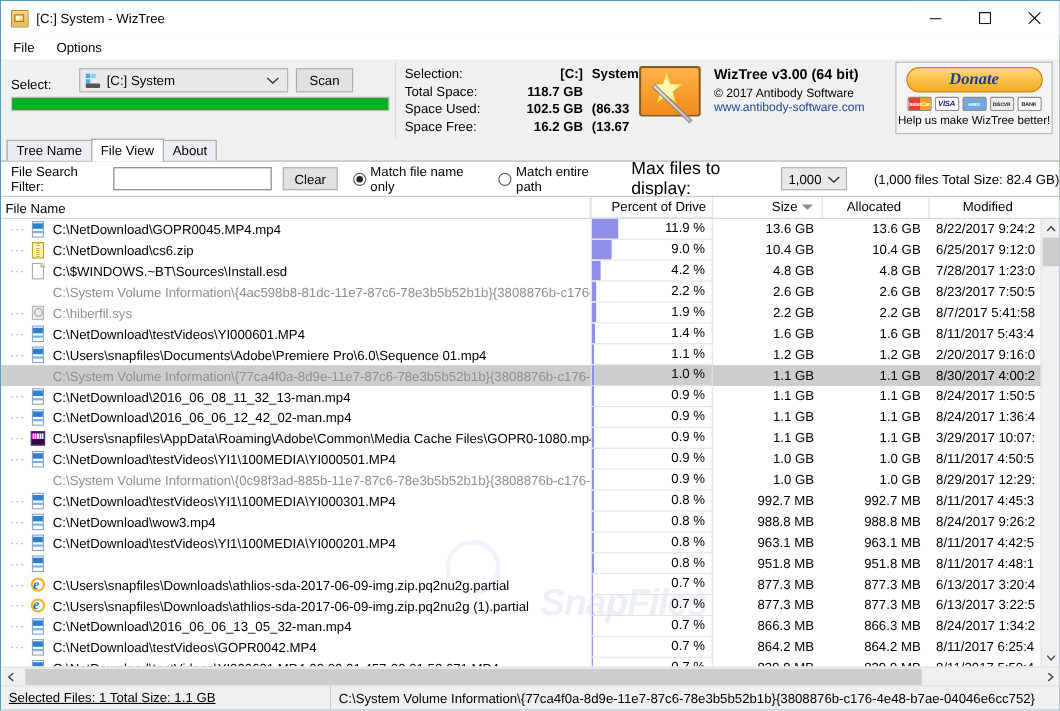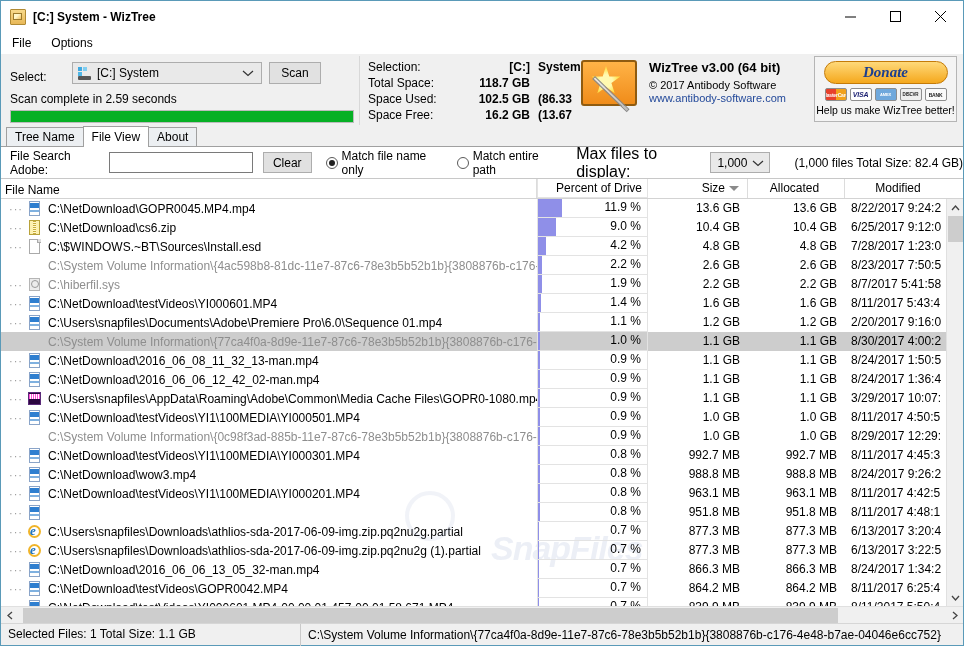--- a/index.html
+++ b/index.html
@@ -47,21 +47,20 @@
     width:9px; height:7px;
     background:
       linear-gradient(135deg, #fff6c8 40%, #f0c060 100%);
     border:1px solid #9c7a2c;
     box-sizing:border-box;
   }
   .title-text {
     font-size: 12px;
     color: #000;
     white-space: nowrap;
-    font-weight: bold;
   }
   .win-buttons {
     margin-left: auto;
     display: flex;
     height: 31px;
   }
   .win-btn {
     width: 45px; height: 31px;
     display: flex; align-items: center; justify-content: center;
     font-size: 12px; color: #000;
@@ -517,21 +516,21 @@
   .statusbar {
     flex: 0 0 auto;
     height: 22px;
     background: #f0f0f0;
     display: flex;
     align-items: center;
     border-top: 1px solid #d6d6d6;
     font-size: 12px;
     box-sizing: border-box;
   }
-  .sb-left { width: 300px; padding-left: 7px; border-right: 1px solid #cacaca; height: 22px; line-height: 21px; box-sizing: border-box;}
+  .sb-left { width: 300px; padding-left: 7px; border-right: 1px solid #cacaca; height: 22px; line-height: 21px; box-sizing: border-box; text-decoration: underline;}
   .sb-right { padding-left: 7px; overflow: hidden; white-space: nowrap;}
   .watermark {
     position: absolute;
     left: 490px; top: 330px;
     font-size: 34px;
     font-weight: bold;
     font-style: italic;
     color: rgba(120,140,190,0.14);
     pointer-events: none;
     user-select: none;
@@ -593,21 +592,20 @@
           </div>
           <span class="txt">[C:] System</span>
           <span class="combo-arrow">
             <svg width="12" height="8" viewBox="0 0 12 8">
                 <polyline points="1,2 6,6.5 11,2" fill="none" stroke="#333" stroke-width="1.2"></polyline>
               </svg>
           </span>
         </div>
         <div class="scan-btn">Scan</div>
       </div>
-      <div class="scan-status">Scan complete in 2.59 seconds</div>
       <div class="progress-outer">
         <div class="progress-inner" style="width:100%"></div>
       </div>
     </div>
 
     <div class="vsep"></div>
 
     <div class="statspane">
       <div class="stat-row">
         <span class="stat-lbl">Selection:</span>
@@ -656,21 +654,21 @@
     </div>
   </div>
 
   <div class="tabstrip">
     <div class="tab">Tree Name</div>
     <div class="tab active">File View</div>
     <div class="tab">About</div>
   </div>
 
   <div class="filterbar">
-    <span class="lbl">File Search Adobe:</span>
+    <span class="lbl">File Search Filter:</span>
     <input class="search-input" type="text" value="" style="">
     <div class="clear-btn">Clear</div>
 
     <div class="radio-wrap">
       <span class="radio sel"></span>
       <span>Match file name only</span>
     </div>
     <div class="radio-wrap" style="margin-left:18px;">
       <span class="radio"></span>
       <span>Match entire path</span>

